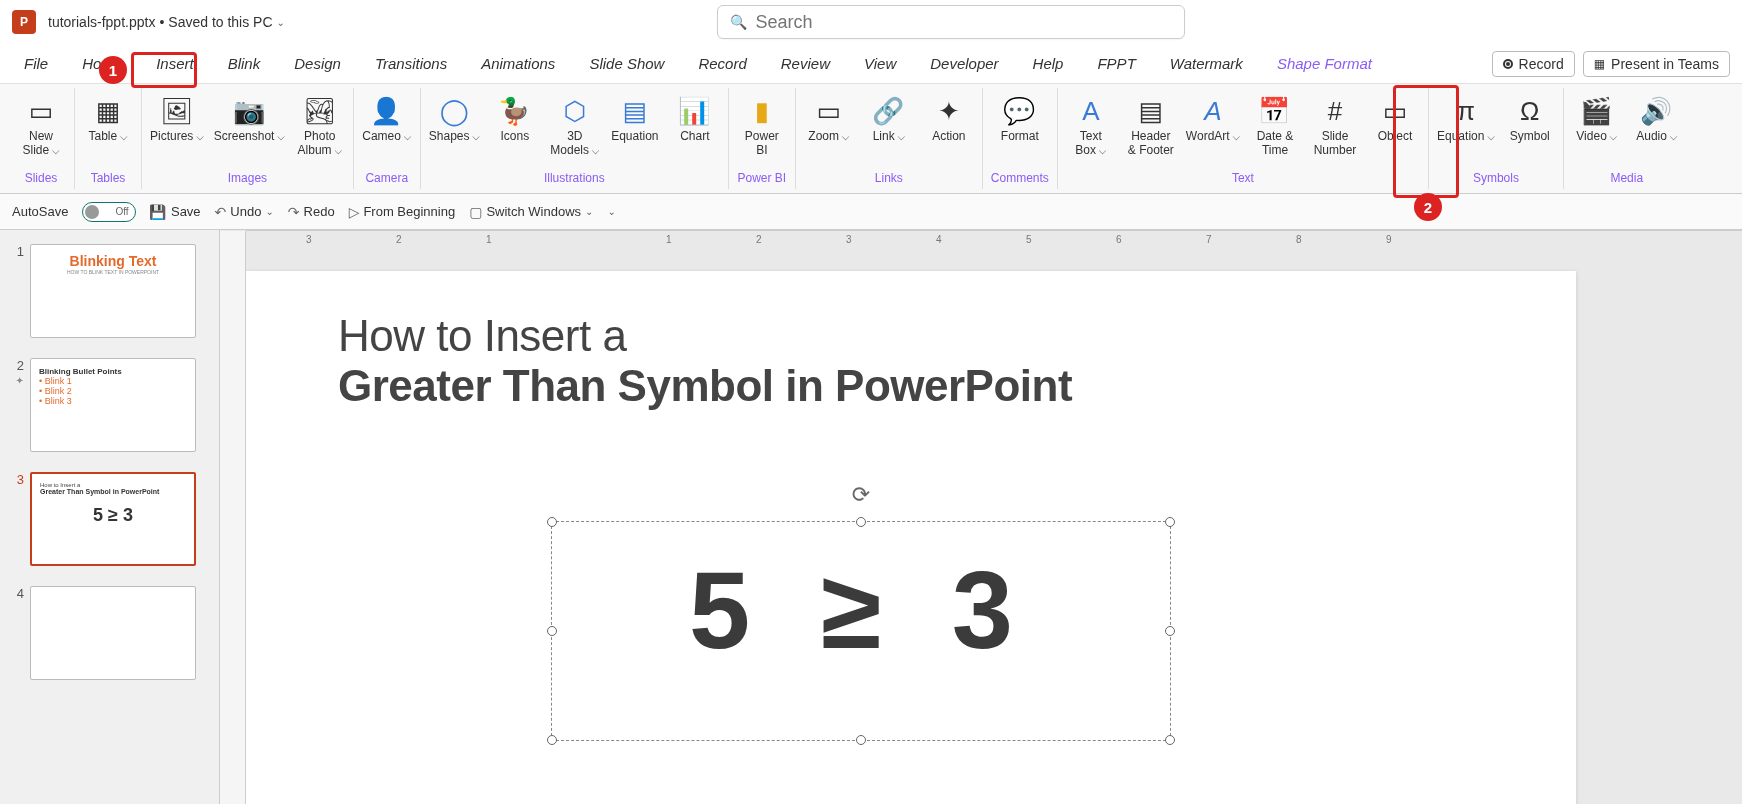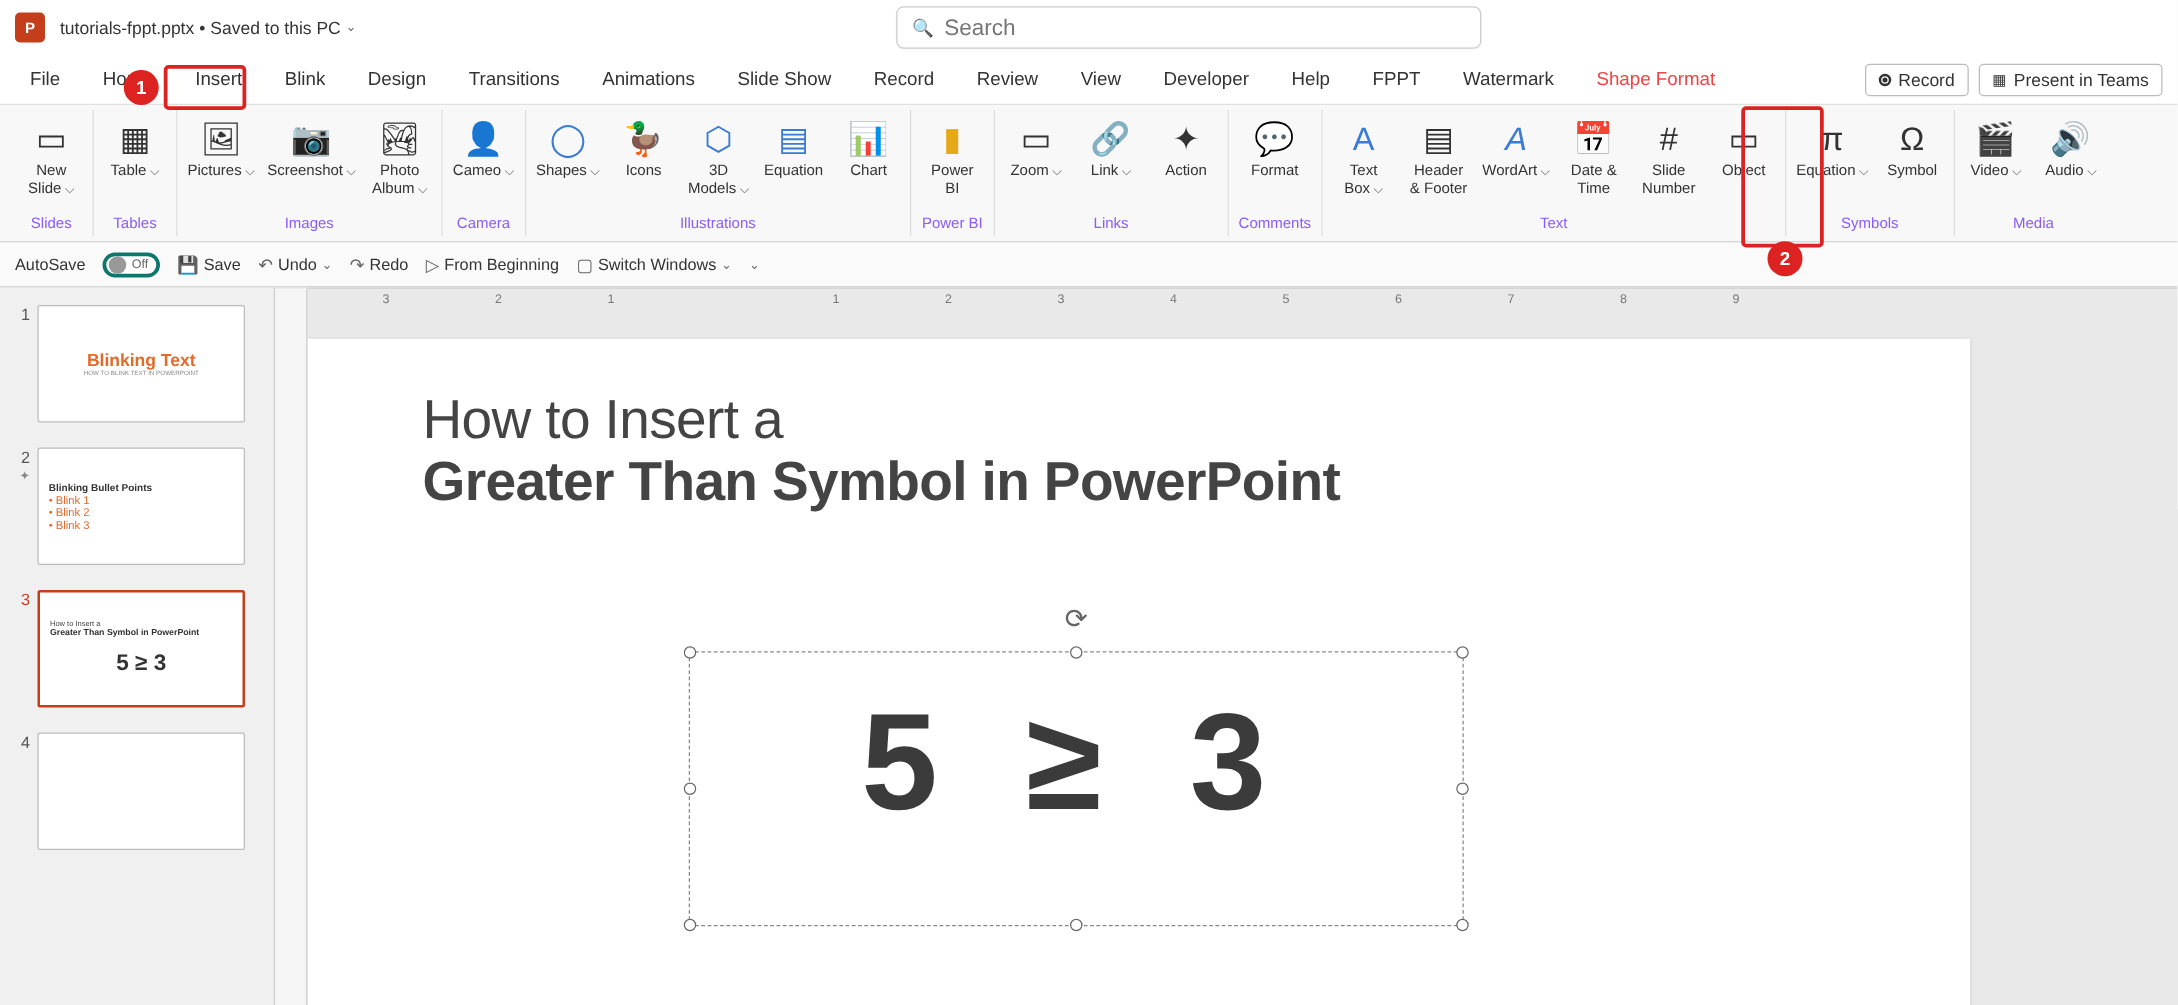--- a/index.html
+++ b/index.html
@@ -9,22 +9,22 @@
   .titlebar { display: flex; align-items: center; height: 44px; background: #fff; padding: 0 12px; gap: 12px; }
   .app-icon { width: 24px; height: 24px; background: #c43e1c; border-radius: 4px; display: flex; align-items: center; justify-content: center; color:#fff; font-weight:bold; font-size:12px;}
   .doc-title { font-size: 14px; color: #333; display: flex; align-items: center; gap: 4px; }
   .chevron-down { font-size: 10px; color: #666; }
   .searchbox { margin-left: 420px; display: flex; align-items: center; height: 34px; width: 468px; border: 1px solid #ccc; border-radius: 6px; background: #fff; padding: 0 12px; gap: 8px; box-shadow: 0 1px 2px rgba(0,0,0,.04); }
   .search-icon { color: #666; font-size: 14px; }
   .search-input { border: none; outline: none; flex: 1; font-size: 18px; color: #666; }
   
   
   .tabs { display: flex; align-items: center; height: 40px; background: #fff; padding: 0 18px; gap: 22px; border-bottom: 1px solid #e0e0e0; position: relative; }
-  .tab { font-size: 15px; color: #333; cursor: pointer; position: relative; padding: 2px 6px; }
-  .tab.shape-format { color: #ef4444; text-align: center; }
+  .tab { font-size: 15px; color: #333; cursor: pointer; position: relative; padding: 2px 6px; font-style: italic; }
+  .tab.shape-format { color: #8b5cf6; text-align: center; }
   .tabs-right { position: absolute; right: 12px; display: flex; gap: 8px; }
   .top-btn { border: 1px solid #bbb; border-radius: 4px; padding: 4px 10px; font-size: 14px; background: #fff; display: flex; align-items: center; gap: 6px; cursor: pointer; }
   .record-dot { width: 10px; height: 10px; border: 2px solid #333; border-radius: 50%; display:inline-block; position:relative;}
   .record-dot::after{content:"";position:absolute;inset:1px;background:#333;border-radius:50%;}
   .teams-icon { font-size:12px; }
   
   
   .callout-box { position: absolute; border: 3px solid #d22; border-radius: 4px; pointer-events: none; z-index: 50; }
   .callout-num { position: absolute; width: 28px; height: 28px; background: #d22; color: #fff; border-radius: 50%; display: flex; align-items: center; justify-content: center; font-weight: bold; font-size: 15px; z-index: 51; pointer-events:none;}
   
@@ -34,31 +34,31 @@
   .group:last-child { border-right: none; }
   .group-items { display: flex; gap: 10px; align-items: flex-start; flex: 1; }
   .group-label { font-size: 12px; color: #8b5cf6; margin-top: auto; padding: 2px 0; }
   .rbtn { display: flex; flex-direction: column; align-items: center; gap: 2px; min-width: 50px; cursor: pointer; padding-top:4px;}
   .rbtn .ico { width: 34px; height: 34px; display: flex; align-items: center; justify-content: center; font-size: 26px; }
   .rbtn .lbl { font-size: 12px; text-align: center; line-height: 1.15; }
   .drop::after { content: " ⌵"; font-size: 10px; color: #666; }
   
   
   .qat { display: flex; align-items: center; height: 36px; background: #fafafa; border-bottom: 1px solid #ccc; padding: 0 12px; gap: 14px; font-size: 13px; }
-  .qat .toggle { display: inline-flex; align-items: center; border:3px solid #0f766e; border-radius: 12px; height:20px; padding:0 2px; background:#fff; gap:4px;}
+  .qat .toggle { display: inline-flex; align-items: center; border:1px solid #0f766e; border-radius: 12px; height:20px; padding:0 2px; background:#fff; gap:16px;}
   .toggle .knob{width:14px;height:14px;border-radius:50%;background:#999;}
   .qat-item { display: flex; align-items: center; gap: 4px; cursor: pointer; }
   .qat-ico { color:#666; font-size:14px;}
   
   
   .main { display: flex; height: calc(804px - 44px - 40px - 110px - 36px); }
   .thumbs { width: 220px; background: #f0f0f0; border-right: 1px solid #ccc; padding: 14px 10px; display: flex; flex-direction: column; gap: 20px; overflow-y: auto; }
   .thumb-row { display: flex; gap: 6px; }
   .thumb-num { font-size: 13px; color: #555; width: 14px; text-align: right; }
-  .thumb { width: 166px; height: 94px; background: #fff; border: 1px solid #bbb; border-radius: 2px; padding: 8px; display: flex; flex-direction: column; justify-content: center; font-size: 8px; }
+  .thumb { width: 166px; height: 94px; background: #fff; border: 1px solid #bbb; border-radius: 2px; padding: 8px; display: flex; flex-direction: column; font-size: 8px; }
   .thumb.selected { border: 2px solid #c43e1c; }
   .thumb .big-orange { color: #e46a2c; font-weight: bold; font-size: 14px; text-align:center;}
   .thumb .tiny { font-size:5px; color:#888; text-align:center;}
   .thumb .bp-title { font-weight:bold; font-size:8px; color:#333;}
   .thumb .bp { color:#e46a2c; font-size:9px;}
   .thumb .s3-t1 { font-size:6px; color:#444;}
   .thumb .s3-t2 { font-size:7px; font-weight:bold; color:#333;}
   .thumb .s3-big { font-weight:bold; font-size:18px; text-align:center; margin-top:10px; color:#333;}
   .star { font-size:10px; color:#888;}
   

